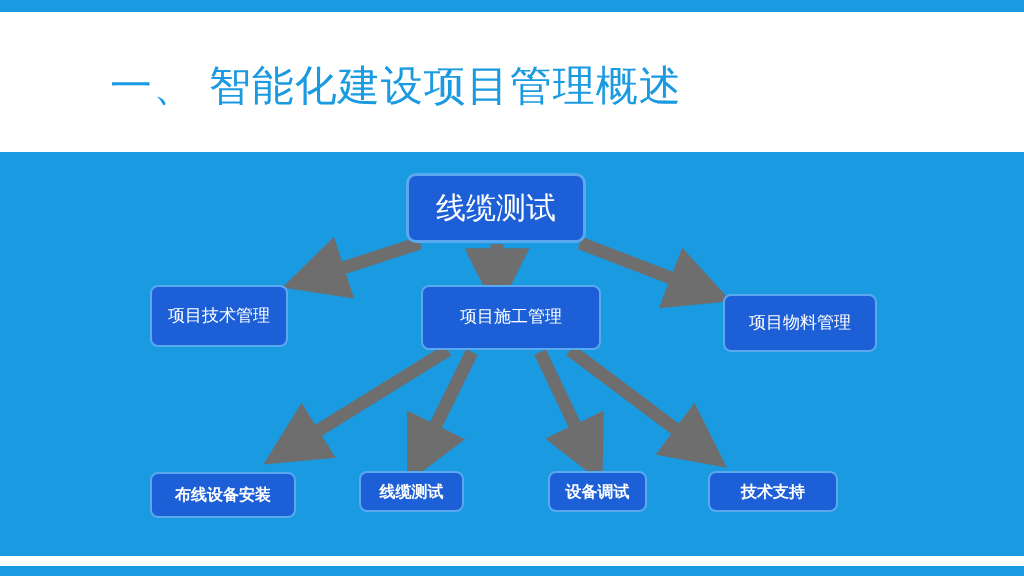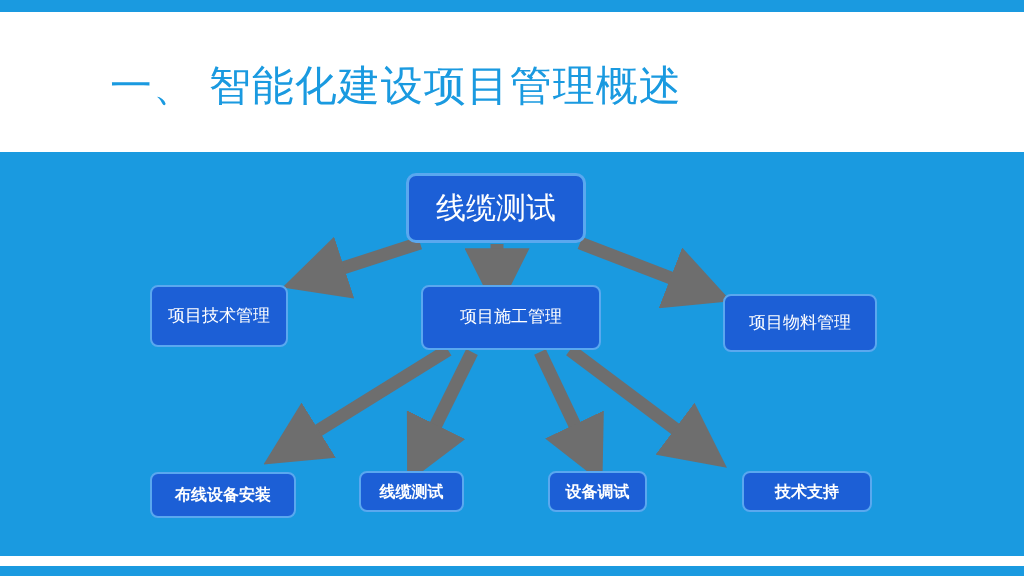--- a/index.html
+++ b/index.html
@@ -154,20 +154,20 @@
   </div>
 
   <div class="node leaf" style="left:359px; top:471px; width:105px; height:41px;">
     <span>线缆测试</span>
   </div>
 
   <div class="node leaf" style="left:548px; top:471px; width:99px; height:41px;text-align:center;">
     <span>设备调试</span>
   </div>
 
-  <div class="node leaf" style="left:708px; top:471px; width:130px; height:41px;margin-left:34px;">
+  <div class="node leaf" style="left:708px; top:471px; width:130px; height:41px;">
     <span>技术支持</span>
   </div>
 
   <div class="bottom-bar"></div>
   <div class="bottom-strip"></div>
 
 </div>
 
 </body></html>

